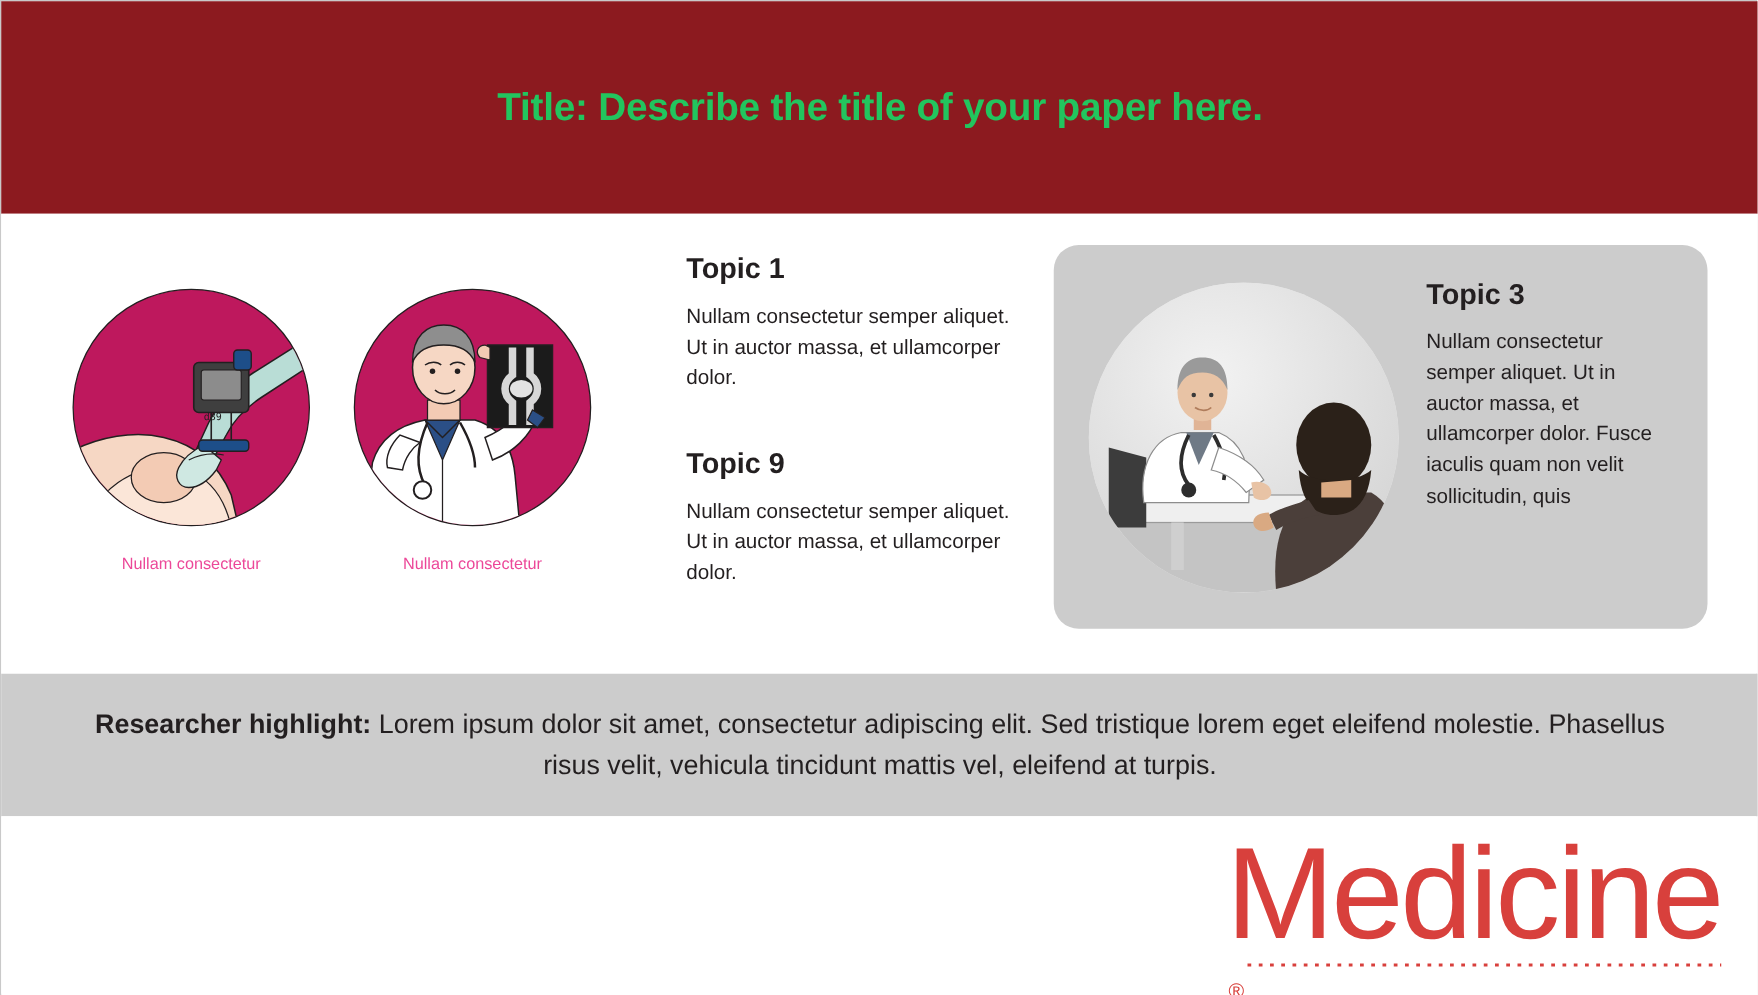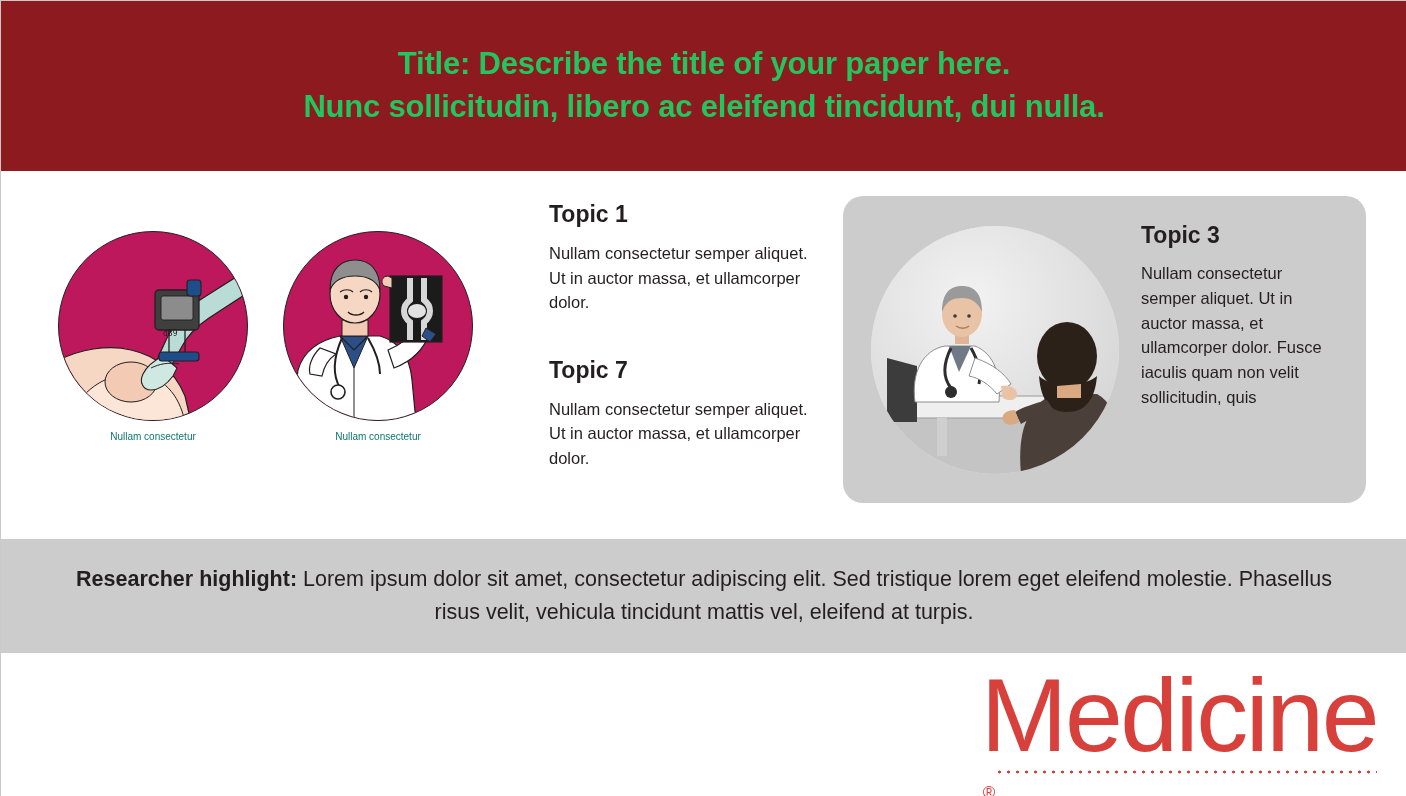--- a/index.html
+++ b/index.html
@@ -58,25 +58,25 @@
     position: absolute;
     left: 0; top: 0;
     width: 190px; height: 190px;
     border-radius: 50%;
     border: 1.4px solid #231f20;
     background: #be185d;
     overflow: hidden;
   }
   .illus .caption {
     position: absolute;
-    top: 200px;
+    top: 212px;
     width: 190px;
     text-align: center;
-    font-size: 10px;
-    color: #0f766e;
+    font-size: 13px;
+    color: #ec4899;
   }
   #illus1 { left: 57px; top: 60px; }
   #illus2 { left: 282px; top: 60px; }
 
   
   .topic-col {
     position: absolute;
     left: 548px;
     top: 30px;
     width: 262px;
@@ -191,21 +191,20 @@
     background-repeat: repeat-x;
   }
 </style>
 </head>
 <body>
 
 <div id="poster">
 
   <div class="header">
     <div class="line">Title: Describe the title of your paper here.</div>
-    <div class="line">Nunc sollicitudin, libero ac eleifend tincidunt, dui nulla.</div>
   </div>
 
   <div class="body-area">
 
     <div class="illus" id="illus1">
       <div class="circle">
         <svg viewBox="0 0 190 190" width="190" height="190">
 
           <path d="M0 190 L0 128 C20 118 48 112 72 118 C98 124 116 140 126 164 L132 190 Z" fill="#f6d7c4" stroke="#231f20" stroke-width="1.2"></path>
           <path d="M8 190 C20 160 46 140 78 142 C104 144 120 162 126 190 Z" fill="#fbe6d8" stroke="#231f20" stroke-width="1"></path>
@@ -267,21 +266,21 @@
       </div>
       <div class="caption">Nullam consectetur</div>
     </div>
 
     <div class="topic-col">
       <div class="topic-block">
         <div class="topic-h">Topic 1</div>
         <div class="topic-p">Nullam consectetur semper aliquet. Ut in auctor massa, et ullamcorper dolor.</div>
       </div>
       <div class="topic-block">
-        <div class="topic-h">Topic 7</div>
+        <div class="topic-h">Topic 9</div>
         <div class="topic-p">Nullam consectetur semper aliquet. Ut in auctor massa, et ullamcorper dolor.</div>
       </div>
     </div>
 
     <div class="right-panel">
       <div class="photo-circle">
         <svg viewBox="0 0 248 248" width="248" height="248">
           <defs>
             <radialGradient id="bgGrad" cx="40%" cy="30%" r="80%">
               <stop offset="0%" stop-color="#f2f2f2"></stop>

